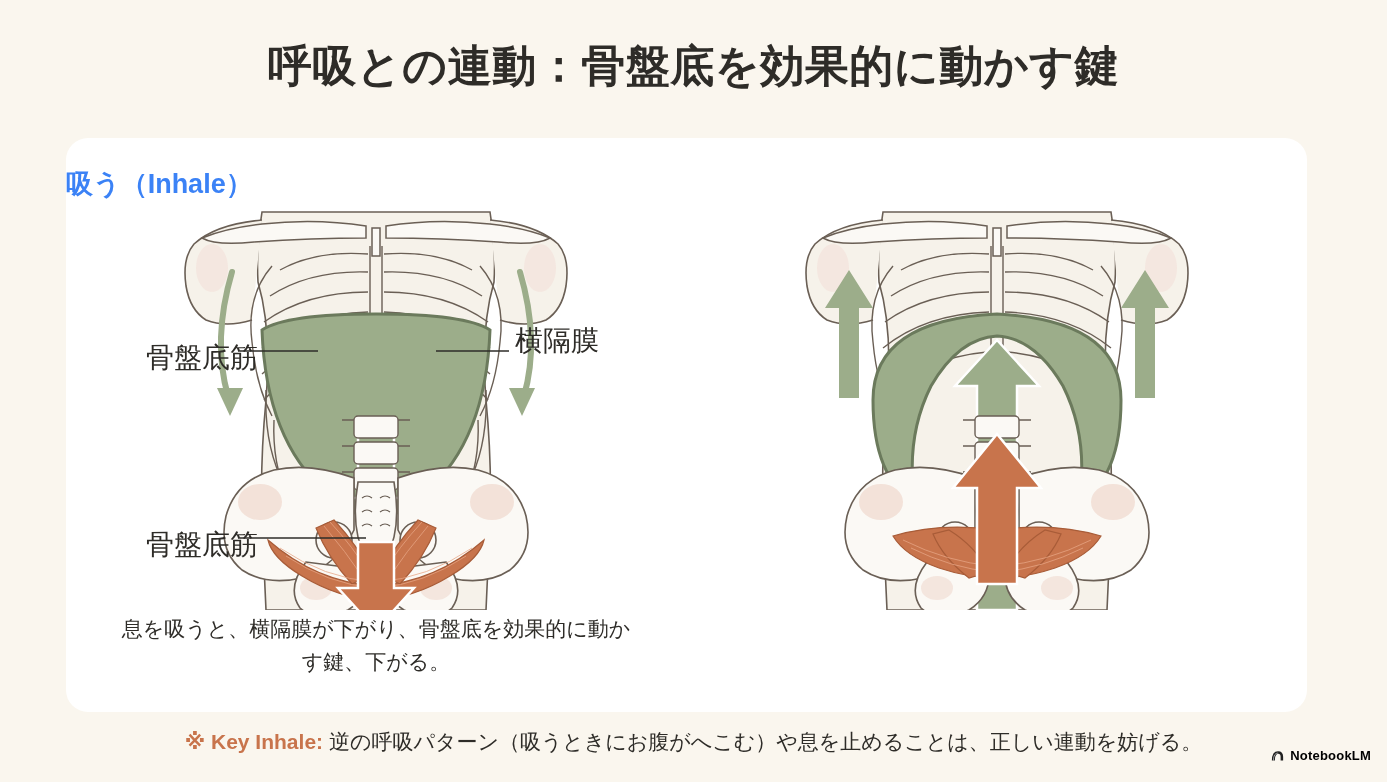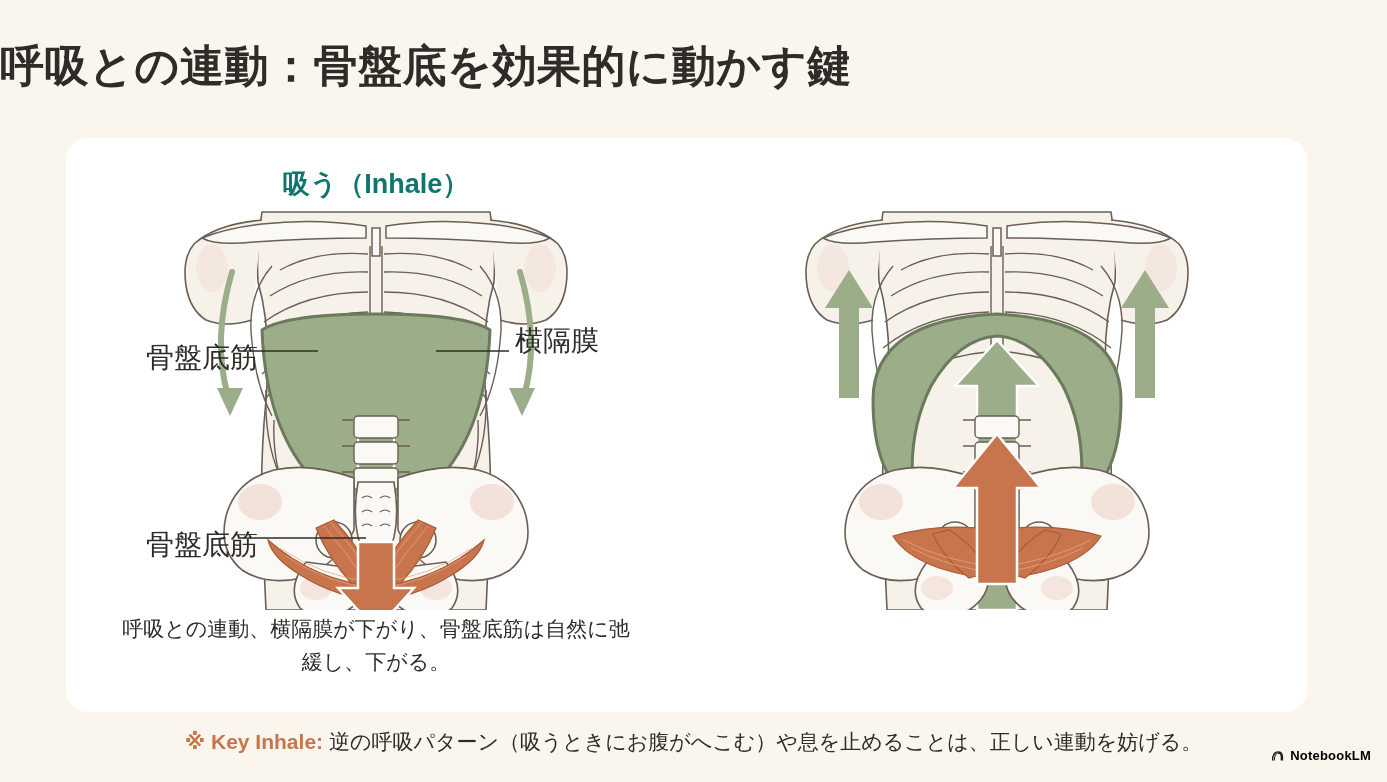--- a/index.html
+++ b/index.html
@@ -18,20 +18,21 @@
     position: absolute;
     inset: 0;
     background: #faf6ee;
   }
   
   #page-title {
     position: absolute;
     top: 40px;
     left: 0;
     width: 1387px;
+    text-align: center;
     font-size: 44px;
     font-weight: 700;
     color: #2e2c28;
     letter-spacing: 0.5px;
     line-height: 1.2;
   }
   
   #card {
     position: absolute;
     left: 66px;
@@ -47,24 +48,24 @@
     width: 620px;
     height: 574px;
   }
   #panel-inhale { left: 0; }
   #panel-exhale { left: 621px; }
 
   .panel-heading {
     position: absolute;
     top: 28px;
     width: 100%;
-    text-align: center;
+    text-align: left;
     font-size: 27px;
     font-weight: 700;
-    color: #0f766e;
+    color: #3b82f6;
   }
   .figure-wrap {
     position: absolute;
     top: 72px;
     left: 0;
     width: 620px;
     height: 400px;
   }
   .panel-caption {
     position: absolute;
@@ -230,21 +231,21 @@
       <div class="anno" id="anno-pf-bot">骨盤底筋</div>
 
       <svg style="position:absolute;left:0;top:0;width:620px;height:574px;pointer-events:none;">
         <g stroke="#2e2c28" stroke-width="1.3" fill="none">
           <line x1="174" y1="213" x2="252" y2="213"></line>
           <line x1="370" y1="213" x2="443" y2="213"></line>
           <line x1="174" y1="400" x2="300" y2="400"></line>
         </g>
       </svg>
 
-      <div class="panel-caption">呼吸との連動、横隔膜が下がり、骨盤底筋は自然に弛緩し、下がる。</div>
+      <div class="panel-caption">息を吸うと、横隔膜が下がり、骨盤底を効果的に動かす鍵、下がる。</div>
     </div>
 
     <div class="panel" id="panel-exhale">
 
 
       <div class="figure-wrap">
         <svg width="620" height="400" viewBox="0 0 620 400">
 
           <g>
             <path d="M196 2 Q190 40 192 72 Q206 120 200 190 Q194 252 196 312 Q198 358 200 400 L420 400 Q422 358 424 312 Q426 252 420 190 Q414 120 428 72 Q430 40 424 2 Z" fill="#f6f2ea" stroke="#6a5f55" stroke-width="1.6"></path>

